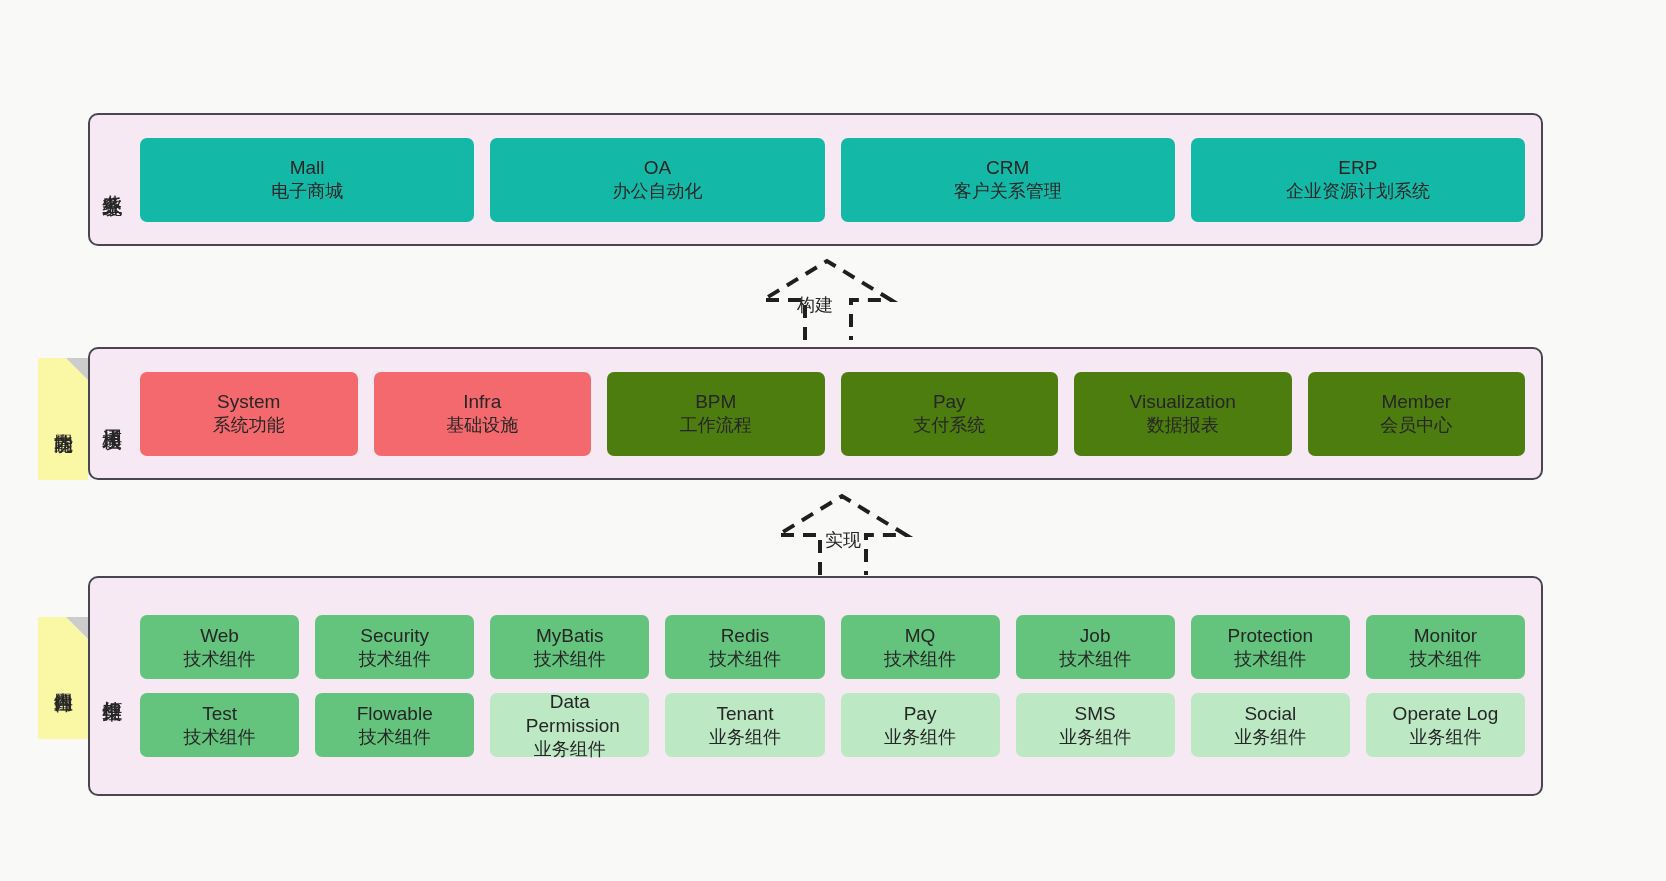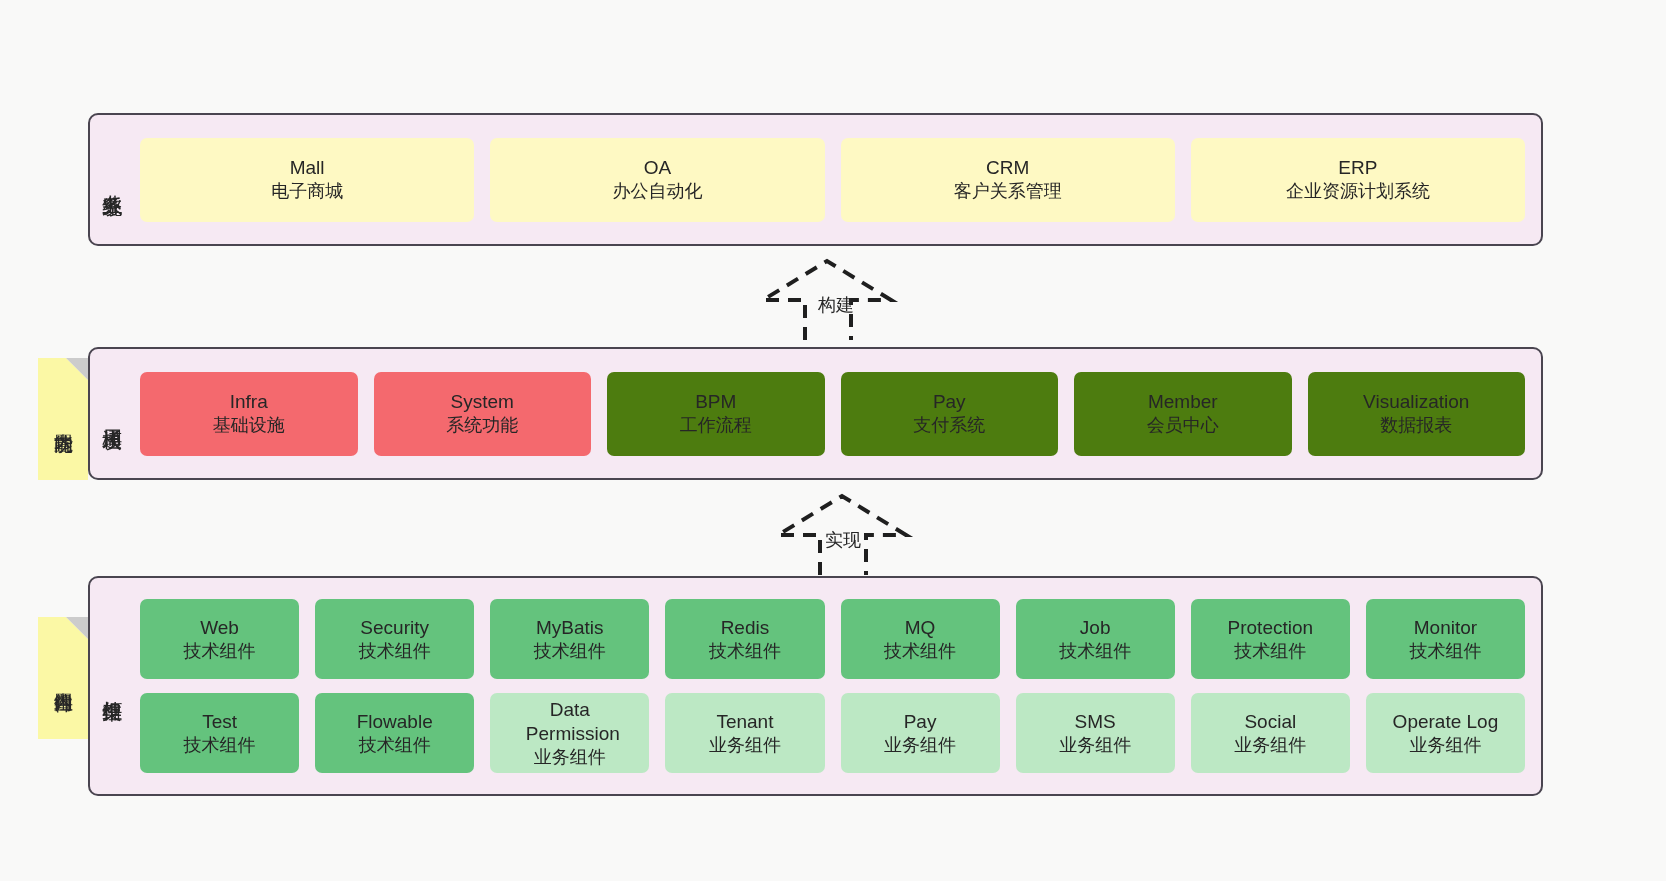--- a/index.html
+++ b/index.html
@@ -75,23 +75,23 @@
     justify-content: center;
     text-align: center;
     color: #262626;
     line-height: 1.25;
     padding: 4px 6px;
     user-select: none;
   }
   .card .t1 { font-size: 19px; }
   .card .t2 { font-size: 18px; }
 
-  .layer-biz .card   { height: 84px; background: #fef9c3; }
+  .layer-biz .card   { height: 84px; background: #14b8a6; }
   .layer-mod .card   { height: 84px; }
-  .layer-fw  .card   { height: 80px; }
+  .layer-fw  .card   { height: 64px; }
 
   .c-blue      { background: #ace0fb; }
   .c-red       { background: #f4696e; }
   .c-pink      { background: #4d7c0f; }
   .c-green     { background: #64c37d; }
   .c-greenlite { background: #bce8c4; }
 
   
   .note {
     position: absolute;
@@ -173,54 +173,54 @@
           <span class="t2">企业资源计划系统</span>
         </div>
       </div>
     </div>
   </div>
 
   <div class="arrow" style="left:755px; top:255px; width:150px; height:90px;">
     <svg width="150" height="90" viewBox="0 0 150 90">
       <path d="M 50 85 L 50 45 L 8 45 L 72 6 L 136 45 L 96 45 L 96 85" fill="none" stroke="#1f1f1f" stroke-width="4" stroke-dasharray="13 9" stroke-linecap="butt"></path>
     </svg>
-    <div class="arrow-label" style="top:38px; left:81px;">构建</div>
+    <div class="arrow-label" style="top:38px; left:60px;">构建</div>
   </div>
 
   <div class="note" style="left:38px; top:358px; width:50px; height:122px;">
     <span>内置功能</span>
   </div>
 
   <div class="layer layer-mod" style="left:88px; top:347px; width:1455px; height:133px;">
     <div class="layer-label">通用模块</div>
     <div class="layer-body">
       <div class="row">
         <div class="card c-red">
+          <span class="t1">System</span>
+          <span class="t2">系统功能</span>
+        </div>
+        <div class="card c-red">
           <span class="t1">Infra</span>
           <span class="t2">基础设施</span>
-        </div>
-        <div class="card c-red">
-          <span class="t1">System</span>
-          <span class="t2">系统功能</span>
         </div>
         <div class="card c-pink">
           <span class="t1">BPM</span>
           <span class="t2">工作流程</span>
         </div>
         <div class="card c-pink">
           <span class="t1">Pay</span>
           <span class="t2">支付系统</span>
         </div>
         <div class="card c-pink">
+          <span class="t1">Visualization</span>
+          <span class="t2">数据报表</span>
+        </div>
+        <div class="card c-pink">
           <span class="t1">Member</span>
           <span class="t2">会员中心</span>
-        </div>
-        <div class="card c-pink">
-          <span class="t1">Visualization</span>
-          <span class="t2">数据报表</span>
         </div>
       </div>
     </div>
   </div>
 
   <div class="arrow" style="left:770px; top:490px; width:150px; height:90px;font-family:Liberation Serif, serif;">
     <svg width="150" height="90" viewBox="0 0 150 90">
       <path d="M 50 85 L 50 45 L 8 45 L 72 6 L 136 45 L 96 45 L 96 85" fill="none" stroke="#1f1f1f" stroke-width="4" stroke-dasharray="13 9" stroke-linecap="butt"></path>
     </svg>
     <div class="arrow-label" style="top:38px; left:73px;">实现</div>

